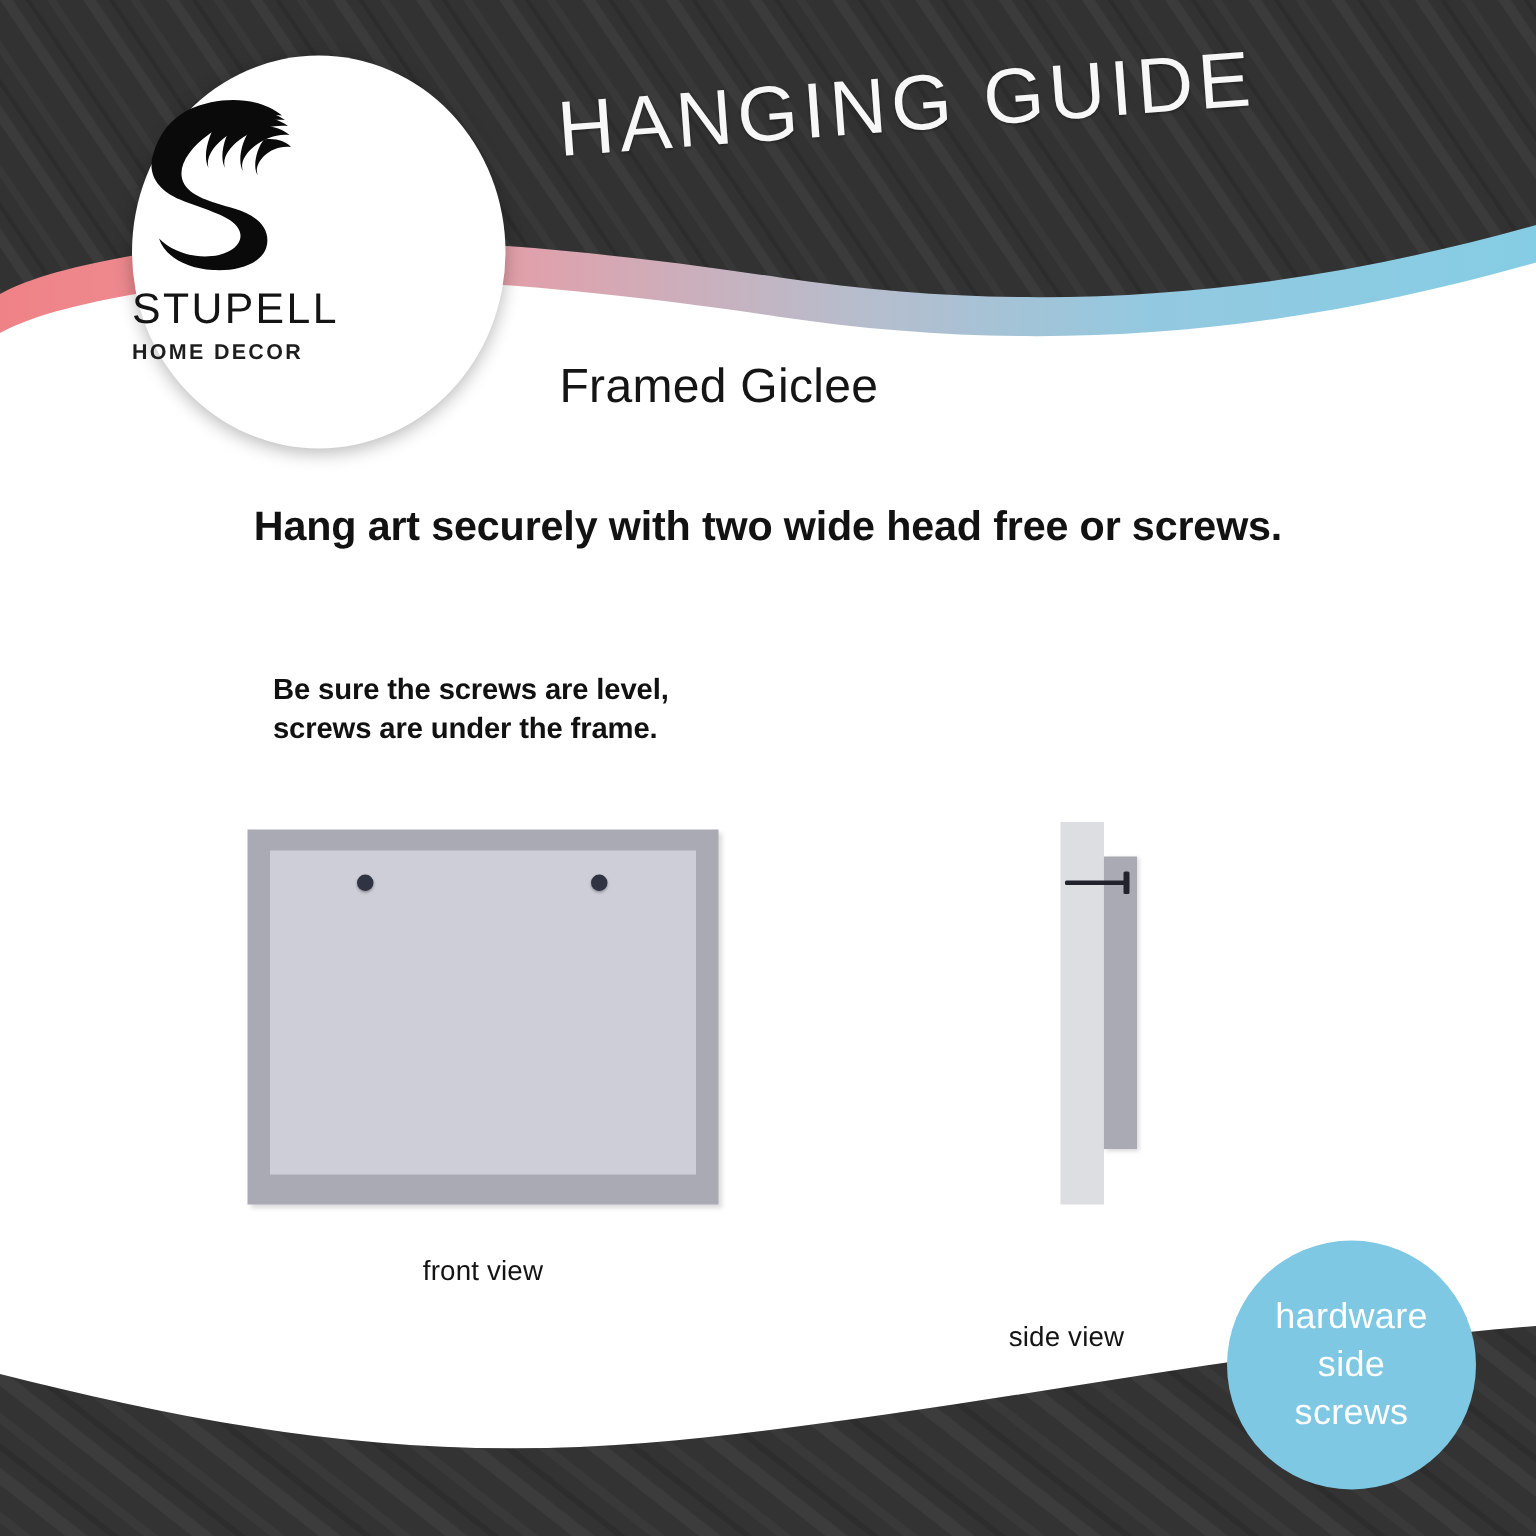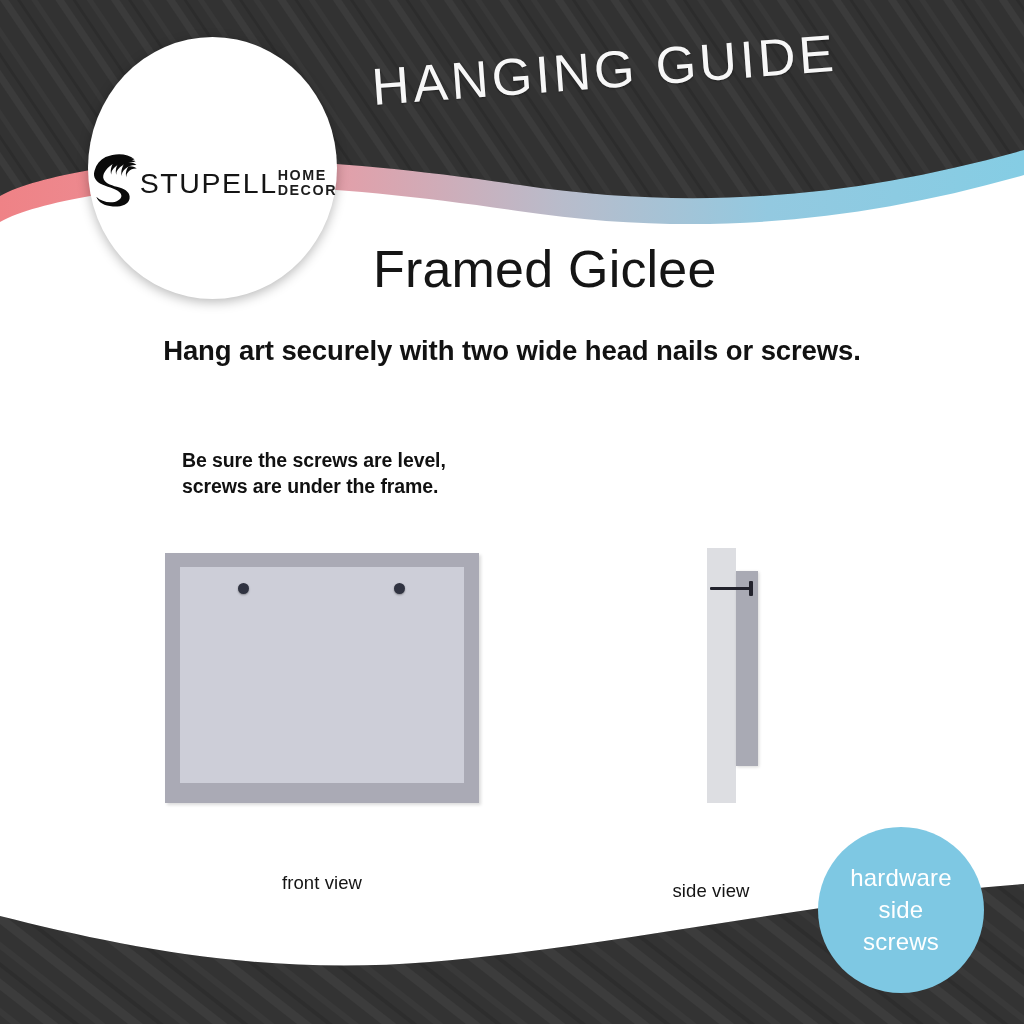--- a/index.html
+++ b/index.html
@@ -34,22 +34,21 @@
   .logo-badge {
     position: absolute;
     left: 88px;
     top: 37px;
     width: 249px;
     height: 262px;
     border-radius: 50%;
     background: #ffffff;
     box-shadow: 0 3px 12px rgba(0,0,0,0.28);
     display: flex;
-    flex-direction: row;
-    align-items: center;
+    flex-direction: column;
     justify-content: flex-start;
     padding-top: 22px;
     z-index: 14;
   }
   .logo-mark {
     width: 112px;
     height: 125px;
     display: block;
   }
   .logo-word {
@@ -91,21 +90,21 @@
     text-shadow: 0 1px 2px rgba(0,0,0,0.35);
   }
 
   
   .product-type {
     position: absolute;
     left: 373px;
     top: 239px;
     z-index: 12;
     font-family: "Liberation Sans", sans-serif;
-    font-size: 52px;
+    font-size: 32px;
     font-weight: 400;
     color: #151515;
     letter-spacing: 0.2px;
     white-space: nowrap;
   }
 
   
   .main-instruction {
     position: absolute;
     left: 0;
@@ -171,21 +170,21 @@
   .viewlabel {
     position: absolute;
     z-index: 12;
     font-family: "Liberation Sans", sans-serif;
     font-size: 18.5px;
     font-weight: 400;
     color: #141414;
     letter-spacing: 0.1px;
     text-align: center;
   }
-  .viewlabel.front { left: 165px; top: 836px; width: 314px; margin-top: 36px; }
+  .viewlabel.front { left: 165px; top: 836px; width: 314px; }
   .viewlabel.side  { left: 625px; top: 845px; width: 172px; margin-top: 35px; }
 
   
   .sideview {
     position: absolute;
     left: 707px;
     top: 548px;
     width: 85px;
     height: 255px;
     z-index: 11;
@@ -332,21 +331,21 @@
       </g>
     </svg>
     <div class="logo-word">STUPELL</div>
     <div class="logo-sub">HOME DECOR</div>
   </div>
 
   <div class="guide-title">HANGING GUIDE</div>
 
   <div class="product-type">Framed Giclee</div>
 
-  <div class="main-instruction">Hang art securely with two wide head nails or screws.</div>
+  <div class="main-instruction">Hang art securely with two wide head free or screws.</div>
 
   <div class="cap cap-left">
     <div>Be sure the screws are level,</div>
     <div>screws are under the frame.</div>
   </div>
 
 
   <div class="frontview">
     <div class="frame-outer"></div>
     <div class="frame-mat"></div>

